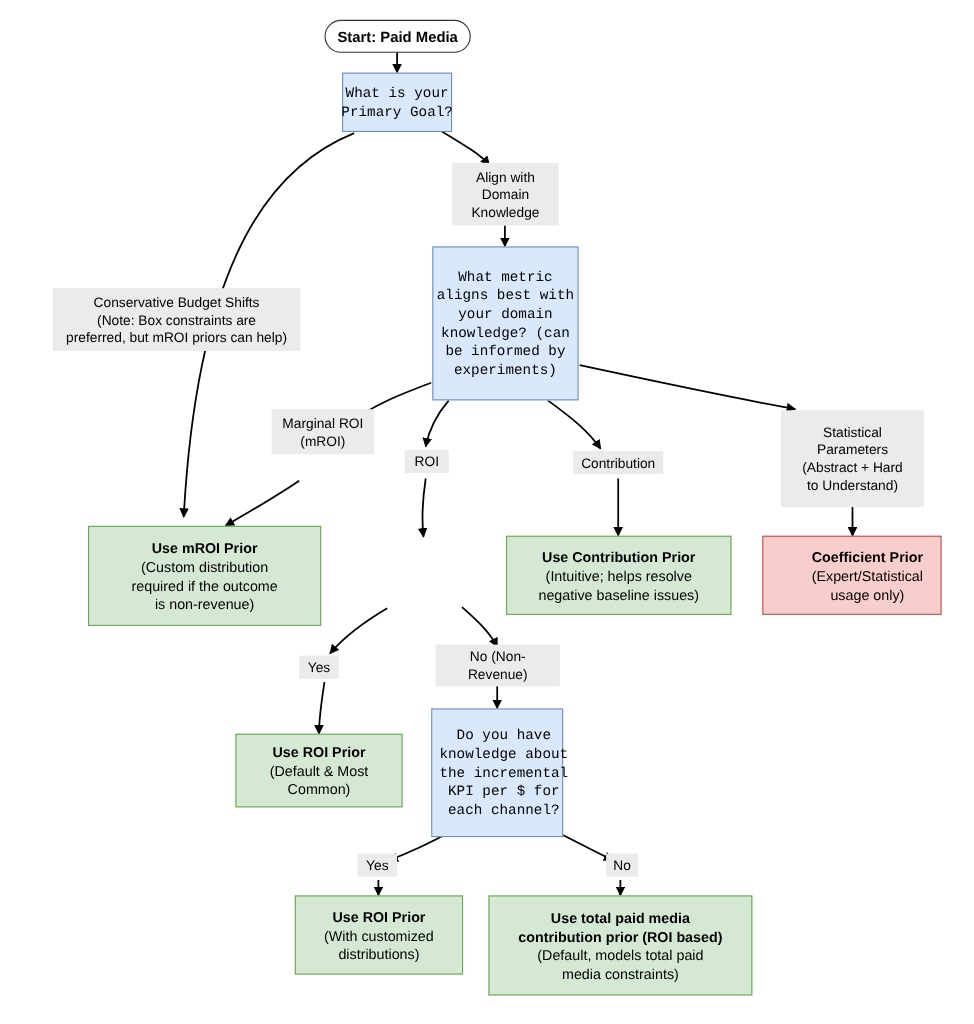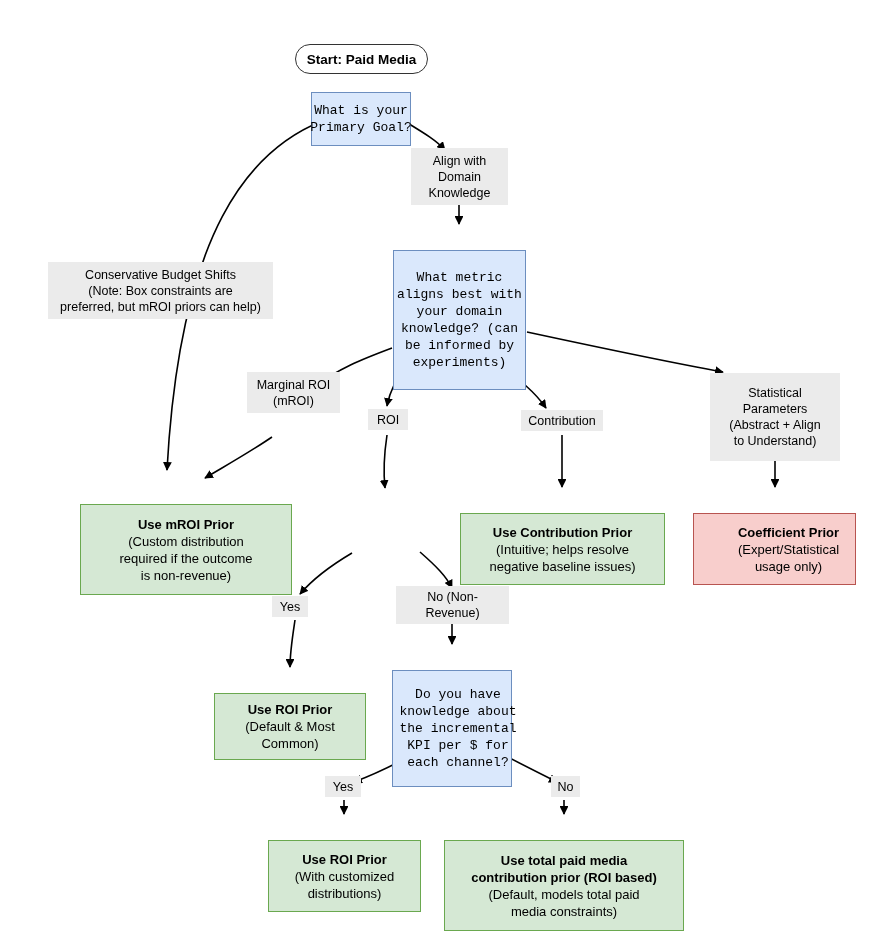--- a/index.html
+++ b/index.html
@@ -30,21 +30,20 @@
     position: absolute;
     box-sizing: border-box;
     display: flex;
     flex-direction: column;
     align-items: center;
     justify-content: center;
     text-align: center;
     font-size: 13px;
     line-height: 17px;
     color: #000000;
-    margin-top: 26px;
   }
   .node .ln { display: block; white-space: nowrap; }
   .node .ln.b { font-weight: bold; }
 
   
   .start {
     background: #ffffff;
     border: 1.4px solid #333333;
     border-radius: 17px;
     font-weight: bold;
@@ -212,21 +211,21 @@
     <span class="ln">ROI</span>
   </div>
 
   <div class="label" style="left:521px; top:410px; width:82px; height:21px;">
     <span class="ln">Contribution</span>
   </div>
 
   <div class="label" style="left:710px; top:373px; width:130px; height:88px;">
     <span class="ln">Statistical</span>
     <span class="ln">Parameters</span>
-    <span class="ln">(Abstract + Align</span>
+    <span class="ln">(Abstract + Hard</span>
     <span class="ln">to Understand)</span>
   </div>
 
   <div class="label" style="left:272px; top:596px; width:36px; height:21px;">
     <span class="ln">Yes</span>
   </div>
 
   <div class="label" style="left:396px; top:586px; width:113px; height:38px;">
     <span class="ln">No (Non-</span>
     <span class="ln">Revenue)</span>

